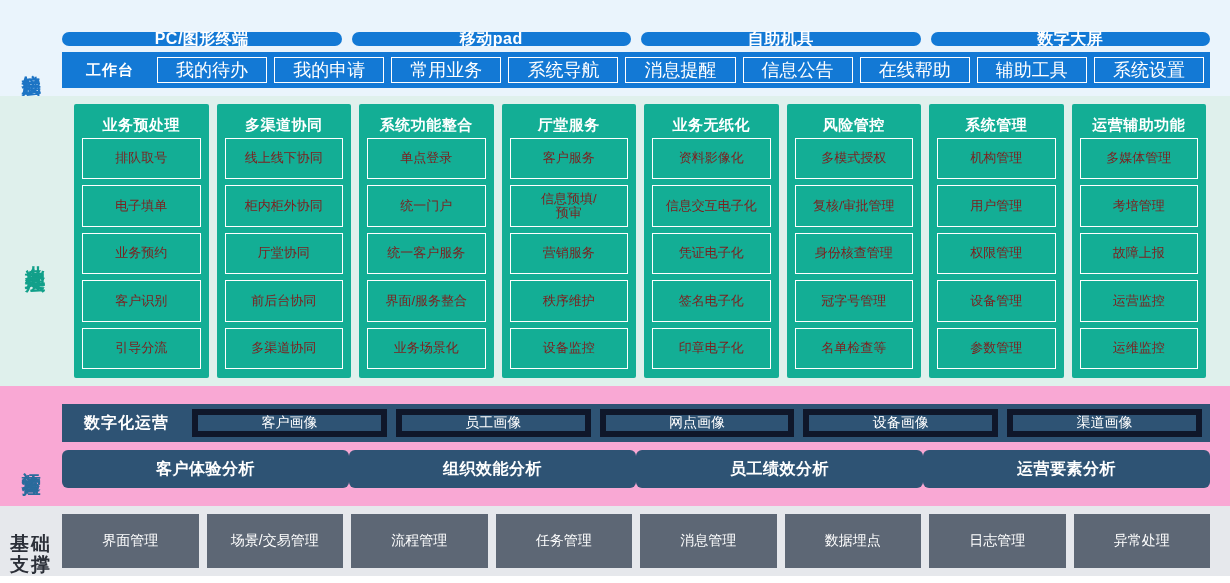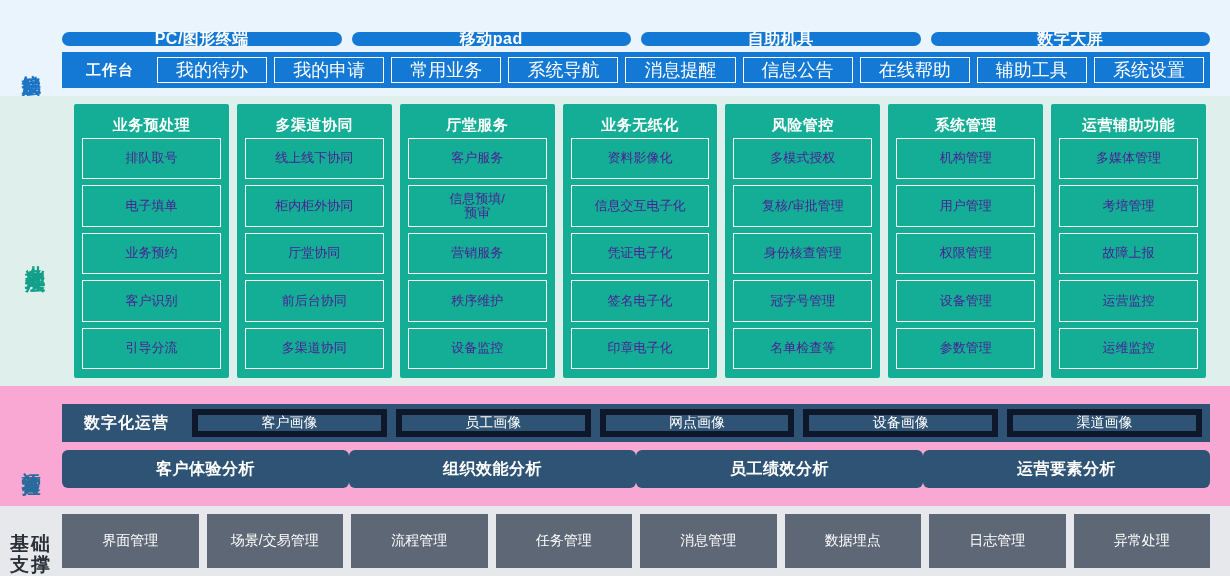--- a/index.html
+++ b/index.html
@@ -105,21 +105,21 @@
     text-align: center;
     height: 26px;
     line-height: 26px;
     letter-spacing: .5px;
     white-space: nowrap;
   }
   .biz-items { flex: 1 1 auto; display: flex; flex-direction: column; gap: 6px; }
   .biz-item {
     flex: 1 1 0;
     border: 1px solid #ffffff;
-    color: #4c1d95;
+    color: #7f1d1d;
     font-size: 13px;
     line-height: 1.12;
     display: flex;
     align-items: center;
     justify-content: center;
     text-align: center;
     padding: 0 2px;
     white-space: pre-line;
   }
 
@@ -244,20 +244,30 @@
           <div class="biz-col-title">多渠道协同</div>
           <div class="biz-items">
             <div class="biz-item">线上线下协同</div>
             <div class="biz-item">柜内柜外协同</div>
             <div class="biz-item">厅堂协同</div>
             <div class="biz-item">前后台协同</div>
             <div class="biz-item">多渠道协同</div>
           </div>
         </div>
 
+        <div class="biz-col">
+          <div class="biz-col-title">系统功能整合</div>
+          <div class="biz-items">
+            <div class="biz-item">单点登录</div>
+            <div class="biz-item">统一门户</div>
+            <div class="biz-item">统一客户服务</div>
+            <div class="biz-item">界面/服务整合</div>
+            <div class="biz-item">业务场景化</div>
+          </div>
+        </div>
 
         <div class="biz-col">
           <div class="biz-col-title">厅堂服务</div>
           <div class="biz-items">
             <div class="biz-item">客户服务</div>
             <div class="biz-item">信息预填/
 预审</div>
             <div class="biz-item">营销服务</div>
             <div class="biz-item">秩序维护</div>
             <div class="biz-item">设备监控</div>

